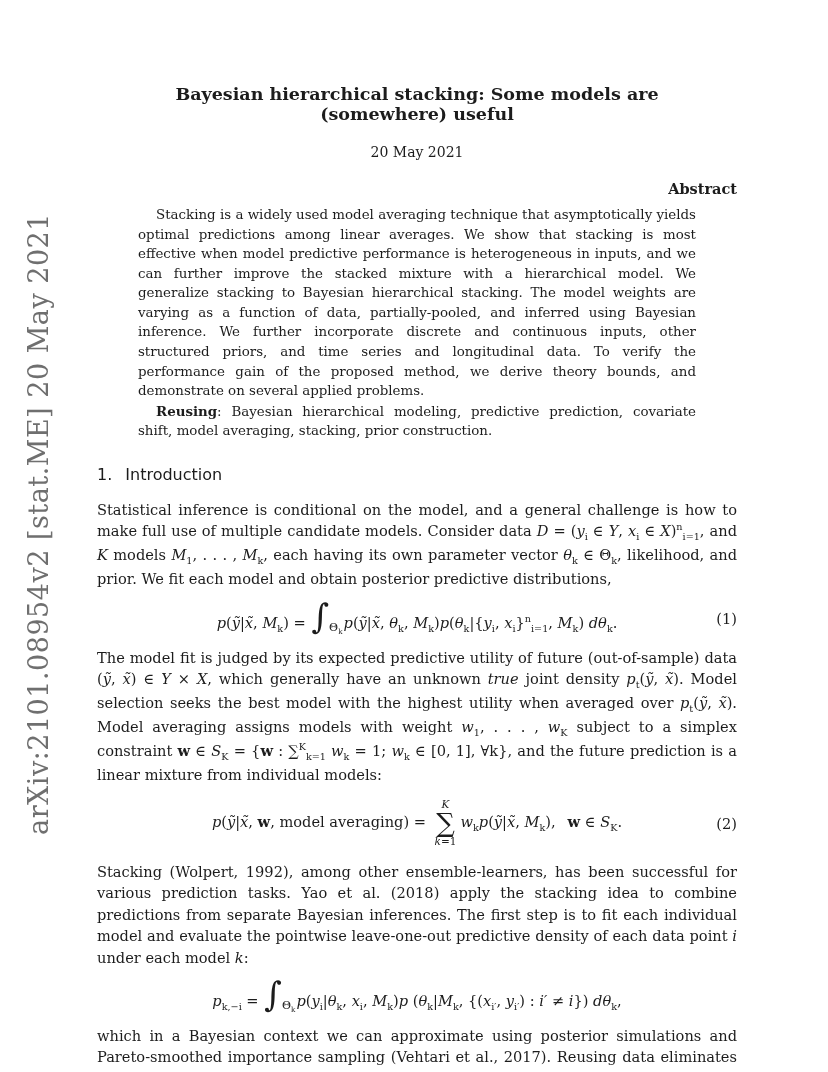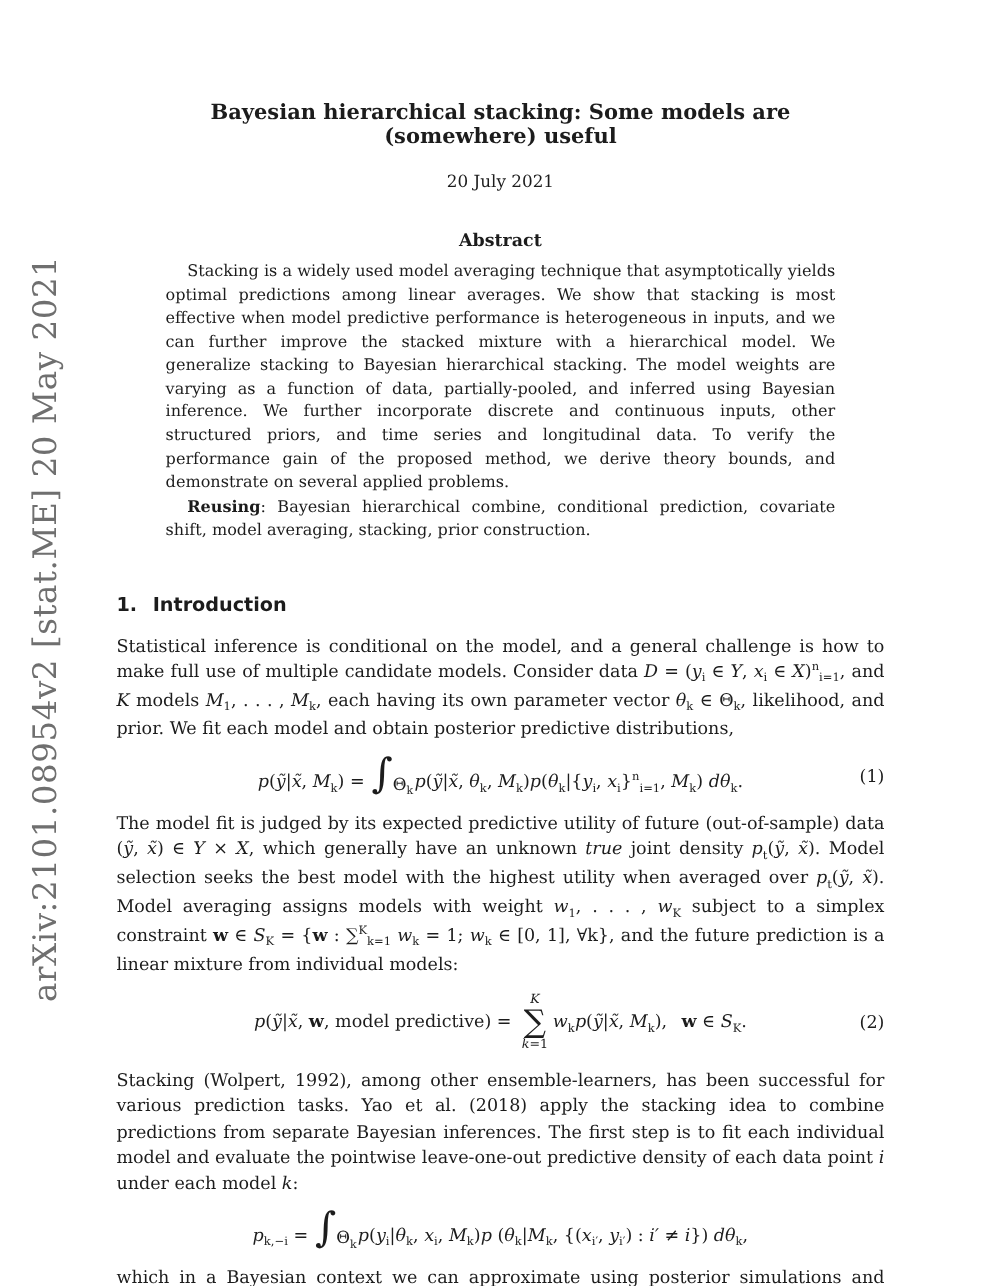--- a/index.html
+++ b/index.html
@@ -13,87 +13,87 @@
     transform:translate(-50%,-50%) rotate(-90deg);
     white-space:nowrap; font-size:27px; color:#6f6f6f; letter-spacing:0.5px;
   }
   .content { position:absolute; left:97px; top:72px; width:640px; }
 
   .title { font-size:17.5px; font-weight:bold; text-align:center; margin:12px; }
   .authors { display:flex; justify-content:center; gap:54px; margin-top:17px; font-size:14.5px; }
   .author sup { font-size:64%; }
   .date { text-align:center; margin-top:20px; font-size:14px; }
 
-  .abs-head { text-align:center; font-weight:bold; margin-top:32px; font-size:14.5px; }
+  .abs-head { text-align:right; font-weight:bold; margin-top:20px; font-size:14.5px; }
   .abstract { width:560px; margin:8px auto 0; font-size:13.4px; line-height:1.46; text-align:justify; }
   .abstract p { margin:1px; text-indent:18px; }
 
   .section-head {
     font-family:"DejaVu Sans","Liberation Sans",sans-serif;
-    font-size:16px; font-weight:bold; margin:41px 0 15px;
+    font-size:16px; font-weight:normal; margin:24px 0 15px;
   }
   .section-head .secnum { margin-right:13px; }
 
   .bodytext { font-size:14.6px; line-height:1.47; text-align:justify; margin:0; }
 
   .eqrow { position:relative; text-align:center; margin:13px 0; font-size:14.6px; }
   .eqnum { position:absolute; right:0; top:50%; transform:translateY(-50%); }
 
   sub { font-size:66%; }
   sup { font-size:66%; }
   .run-b { font-weight:bold; }
   .run-i { font-style:italic; }
   .run-cal { font-style:italic; }
 
   .bigint { display:inline-flex; align-items:flex-end; margin:0 1px; }
   .int-glyph { font-size:34px; line-height:0.8; }
-  .int-sub { font-size:14px; transform:translateY(6px);text-align:right; }
+  .int-sub { font-size:11px; transform:translateY(6px);text-align:right; }
 
   .bigop { display:inline-flex; flex-direction:column; align-items:center; vertical-align:middle; margin:0 4px; }
   .op-top { font-size:10.5px; line-height:1.1; }
   .op-glyph { font-size:26px; line-height:1; }
   .op-bot { font-size:10.5px; line-height:1.1; }
 </style>
 </head>
 <body>
 
 <div class="page">
 
   <div class="arxiv">arXiv:2101.08954v2  [stat.ME]  20 May 2021</div>
 
   <div class="content">
 
     <h1 class="title">Bayesian hierarchical stacking: Some models are (somewhere) useful</h1>
 
 
-    <div class="date">20 July 2021</div>
+    <div class="date">20 May 2021</div>
 
     <div class="abs-head">Abstract</div>
 
     <div class="abstract">
       <p><span>Stacking is a widely used model averaging technique that asymptotically yields optimal predictions among linear averages. We show that stacking is most effective when model predictive performance is heterogeneous in inputs, and we can further improve the stacked mixture with a hierarchical model. We generalize stacking to Bayesian hierarchical stacking. The model weights are varying as a function of data, partially-pooled, and inferred using Bayesian inference. We further incorporate discrete and continuous inputs, other structured priors, and time series and longitudinal data. To verify the performance gain of the proposed method, we derive theory bounds, and demonstrate on several applied problems.</span></p>
-      <p><span class="run-b">Reusing</span><span>: Bayesian hierarchical combine, conditional prediction, covariate shift, model averaging, stacking, prior construction.</span></p>
+      <p><span class="run-b">Reusing</span><span>: Bayesian hierarchical modeling, predictive prediction, covariate shift, model averaging, stacking, prior construction.</span></p>
     </div>
 
     <h2 class="section-head"><span class="secnum">1.</span><span>Introduction</span></h2>
 
     <p class="bodytext"><span>Statistical inference is conditional on the model, and a general challenge is how to make full use of multiple candidate models. Consider data </span><span class="run-cal">D</span><span> = (</span><span class="run-i">y</span><sub>i</sub><span> ∈ </span><span class="run-cal">Y</span><span>, </span><span class="run-i">x</span><sub>i</sub><span> ∈ </span><span class="run-cal">X</span><span>)</span><sup>n</sup><sub>i=1</sub><span>, and </span><span class="run-i">K</span><span> models </span><span class="run-i">M</span><sub>1</sub><span>, . . . , </span><span class="run-i">M</span><sub>k</sub><span>, each having its own parameter vector </span><span class="run-i">θ</span><sub>k</sub><span> ∈ Θ</span><sub>k</sub><span>, likelihood, and prior. We fit each model and obtain posterior predictive distributions,</span></p>
 
     <div class="eqrow">
       <span class="eq"><span class="run-i">p</span><span>(</span><span class="run-i">ỹ</span><span>|</span><span class="run-i">x̃</span><span>, </span><span class="run-i">M</span><sub>k</sub><span>) = </span><span class="bigint">
             <span class="int-glyph">∫</span>
             <span class="int-sub"><span>Θ</span><sub>k</sub></span>
           </span><span class="run-i">p</span><span>(</span><span class="run-i">ỹ</span><span>|</span><span class="run-i">x̃</span><span>, </span><span class="run-i">θ</span><sub>k</sub><span>, </span><span class="run-i">M</span><sub>k</sub><span>)</span><span class="run-i">p</span><span>(</span><span class="run-i">θ</span><sub>k</sub><span>|{</span><span class="run-i">y</span><sub>i</sub><span>, </span><span class="run-i">x</span><sub>i</sub><span>}</span><sup>n</sup><sub>i=1</sub><span>, </span><span class="run-i">M</span><sub>k</sub><span>) </span><span class="run-i">d</span><span class="run-i">θ</span><sub>k</sub><span>.</span></span>
       <span class="eqnum">(1)</span>
     </div>
 
     <p class="bodytext"><span>The model fit is judged by its expected predictive utility of future (out-of-sample) data (</span><span class="run-i">ỹ</span><span>, </span><span class="run-i">x̃</span><span>) ∈ </span><span class="run-cal">Y</span><span> × </span><span class="run-cal">X</span><span>, which generally have an unknown </span><span class="run-i">true</span><span> joint density </span><span class="run-i">p</span><sub>t</sub><span>(</span><span class="run-i">ỹ</span><span>, </span><span class="run-i">x̃</span><span>). Model selection seeks the best model with the highest utility when averaged over </span><span class="run-i">p</span><sub>t</sub><span>(</span><span class="run-i">ỹ</span><span>, </span><span class="run-i">x̃</span><span>). Model averaging assigns models with weight </span><span class="run-i">w</span><sub>1</sub><span>, . . . , </span><span class="run-i">w</span><sub>K</sub><span> subject to a simplex constraint </span><span class="run-b">w</span><span> ∈ </span><span class="run-cal">S</span><sub>K</sub><span> = {</span><span class="run-b">w</span><span> : ∑</span><sup>K</sup><sub>k=1</sub><span> </span><span class="run-i">w</span><sub>k</sub><span> = 1; </span><span class="run-i">w</span><sub>k</sub><span> ∈ [0, 1], ∀k}, and the future prediction is a linear mixture from individual models:</span></p>
 
     <div class="eqrow">
-      <span class="eq"><span class="run-i">p</span><span>(</span><span class="run-i">ỹ</span><span>|</span><span class="run-i">x̃</span><span>, </span><span class="run-b">w</span><span>, model predictive) = </span><span class="bigop">
+      <span class="eq"><span class="run-i">p</span><span>(</span><span class="run-i">ỹ</span><span>|</span><span class="run-i">x̃</span><span>, </span><span class="run-b">w</span><span>, model averaging) = </span><span class="bigop">
             <span class="op-top"><span class="run-i">K</span></span>
             <span class="op-glyph">∑</span>
             <span class="op-bot"><span class="run-i">k</span><span>=1</span></span>
           </span><span class="run-i">w</span><sub>k</sub><span class="run-i">p</span><span>(</span><span class="run-i">ỹ</span><span>|</span><span class="run-i">x̃</span><span>, </span><span class="run-i">M</span><sub>k</sub><span>),  </span><span class="run-b">w</span><span> ∈ </span><span class="run-cal">S</span><sub>K</sub><span>.</span></span>
       <span class="eqnum">(2)</span>
     </div>
 
     <p class="bodytext"><span>Stacking (Wolpert, 1992), among other ensemble-learners, has been successful for various prediction tasks.  Yao et al. (2018) apply the stacking idea to combine predictions from separate Bayesian inferences.  The first step is to fit each individual model and evaluate the pointwise leave-one-out predictive density of each data point </span><span class="run-i">i</span><span> under each model </span><span class="run-i">k</span><span>:</span></p>
 
     <div class="eqrow">

